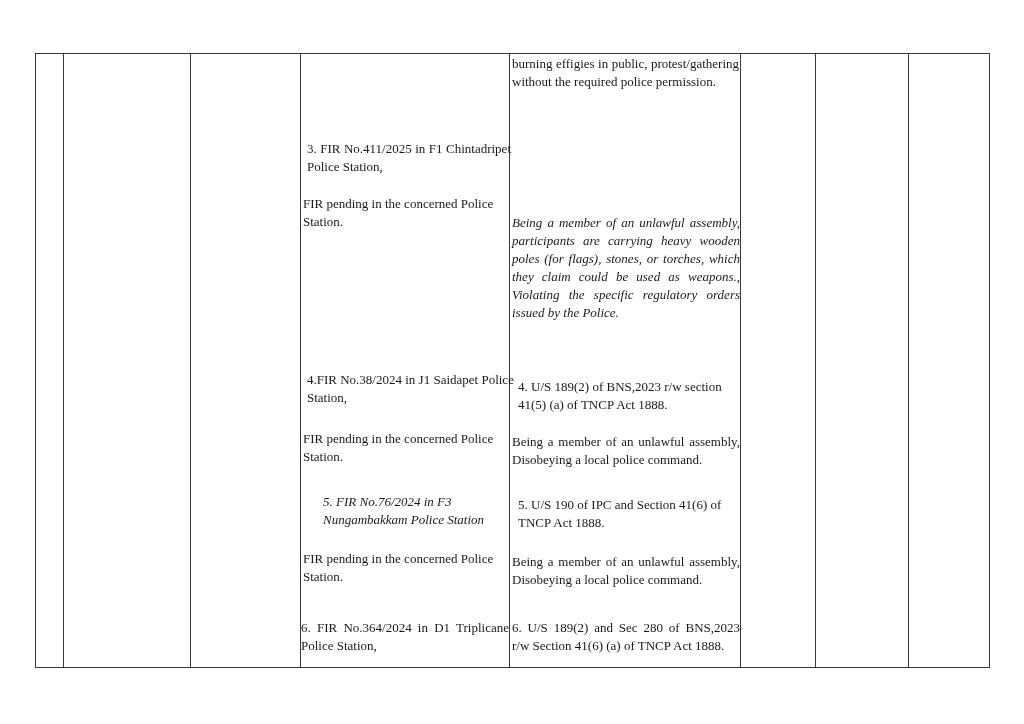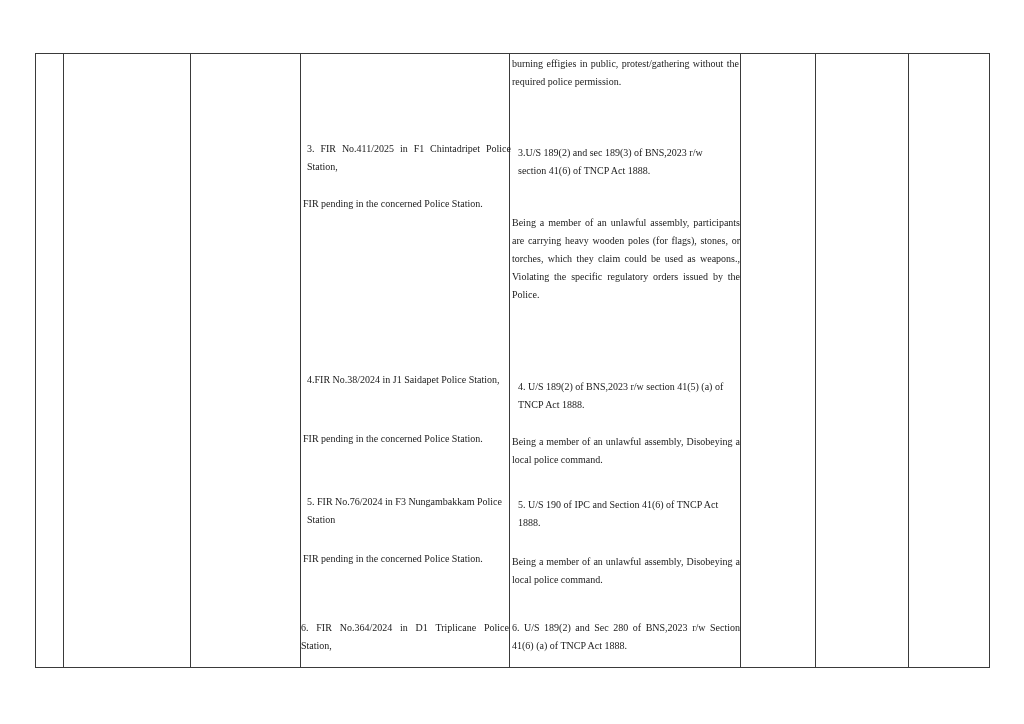--- a/index.html
+++ b/index.html
@@ -32,39 +32,39 @@
   .c1 { width: 28px; }
   .c2 { width: 127px; }
   .c3 { width: 110px; }
   .c4 { width: 209px; z-index: 2; }
   .c5 { width: 231px; }
   .c6 { width: 75px; }
   .c7 { width: 93px; }
   .c8 { flex: 1; min-width: 0; }
   .blk {
     position: absolute;
-    font-size: 10px;
+    font-size: 13px;
     line-height: 18px;
     color: #1a1a1a;
     overflow: visible;
     white-space: normal;
   }
   .just { text-align: justify; text-justify: inter-word; }
   
   .c4b0 { top: 86px;  left: 6px; width: 204px; }
   .c4b1 { top: 141px; left: 2px; width: 200px; }
   .c4b2 { top: 317px; left: 6px; width: 212px; }
   .c4b3 { top: 376px; left: 2px; width: 200px; }
-  .c4b4 { top: 439px; left: 6px; width: 202px; }
+  .c4b4 { top: 439px; left: 22px; width: 202px; font-style: italic; }
   .c4b5 { top: 496px; left: 2px; width: 200px; }
   .c4b6 { top: 565px; left: 0; width: 208px; }
   
   .c5b0 { top: 1px;   left: 2px; width: 227px; }
   .c5b1 { top: 90px;  left: 8px; width: 212px; }
-  .c5b2 { top: 160px; left: 2px; width: 228px; }
+  .c5b2 { top: 160px; left: 2px; width: 228px; font-style: italic; }
   .c5b3 { top: 324px; left: 8px; width: 224px; }
   .c5b4 { top: 379px; left: 2px; width: 228px; }
   .c5b5 { top: 442px; left: 8px; width: 224px; }
   .c5b6 { top: 499px; left: 2px; width: 228px; }
   .c5b7 { top: 565px; left: 2px; width: 228px; }
 </style>
 </head>
 <body>
 
 <div class="page">
@@ -79,21 +79,20 @@
       <p class="blk c4b1">FIR pending in the concerned Police Station.</p>
       <p class="blk c4b2">4.FIR No.38/2024 in J1 Saidapet Police Station,</p>
       <p class="blk c4b3">FIR pending in the concerned Police Station.</p>
       <p class="blk c4b4">5. FIR No.76/2024 in F3 Nungambakkam Police Station</p>
       <p class="blk c4b5">FIR pending in the concerned Police Station.</p>
       <p class="blk c4b6 just">6. FIR No.364/2024 in D1 Triplicane Police Station,</p>
     </div>
 
     <div class="cell c5">
       <p class="blk c5b0 just">burning effigies in public, protest/gathering without the required police permission.</p>
-      <p class="blk c5b1">3.U/S 189(2) and sec 189(3) of BNS,2023 r/w section 41(6) of TNCP Act 1888.</p>
       <p class="blk c5b2 just">Being a member of an unlawful assembly, participants are carrying heavy wooden poles (for flags), stones, or torches, which they claim could be used as weapons., Violating the specific regulatory orders issued by the Police.</p>
       <p class="blk c5b3">4. U/S 189(2) of BNS,2023 r/w section 41(5) (a) of TNCP Act 1888.</p>
       <p class="blk c5b4 just">Being a member of an unlawful assembly, Disobeying a local police command.</p>
       <p class="blk c5b5">5. U/S 190 of IPC and Section 41(6) of TNCP Act 1888.</p>
       <p class="blk c5b6 just">Being a member of an unlawful assembly, Disobeying a local police command.</p>
       <p class="blk c5b7 just">6. U/S 189(2) and Sec 280 of BNS,2023 r/w Section 41(6) (a) of TNCP Act 1888.</p>
     </div>
 
     <div class="cell c6"></div>
     <div class="cell c7"></div>

